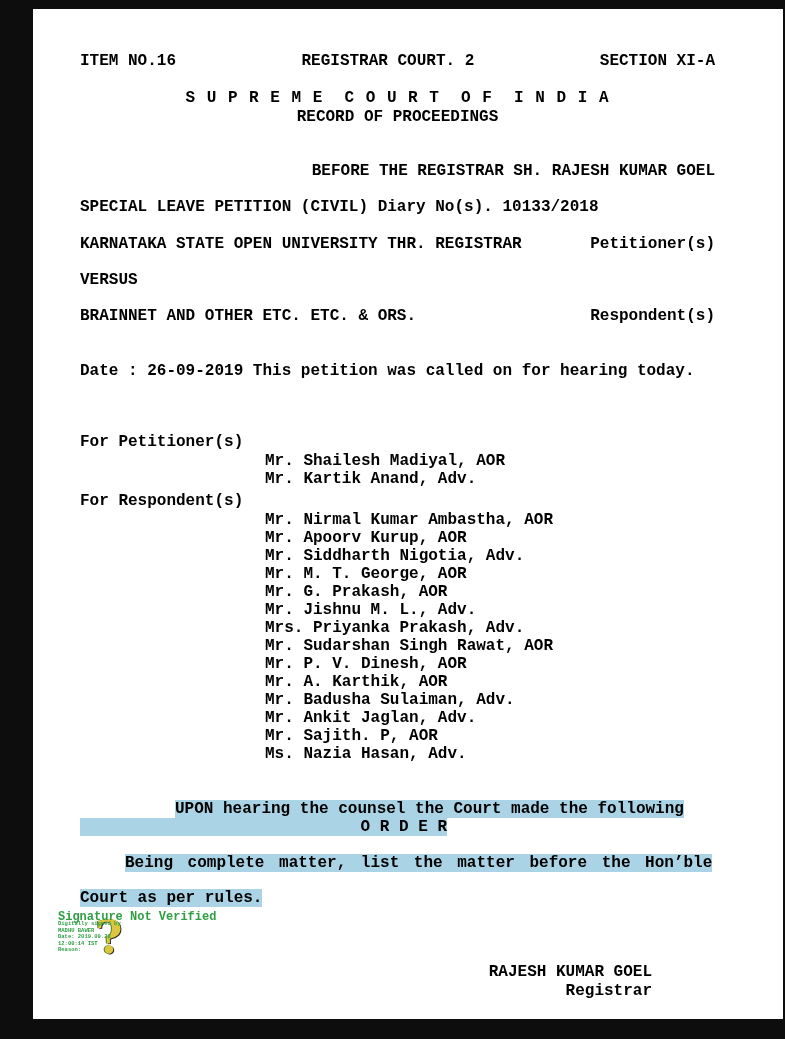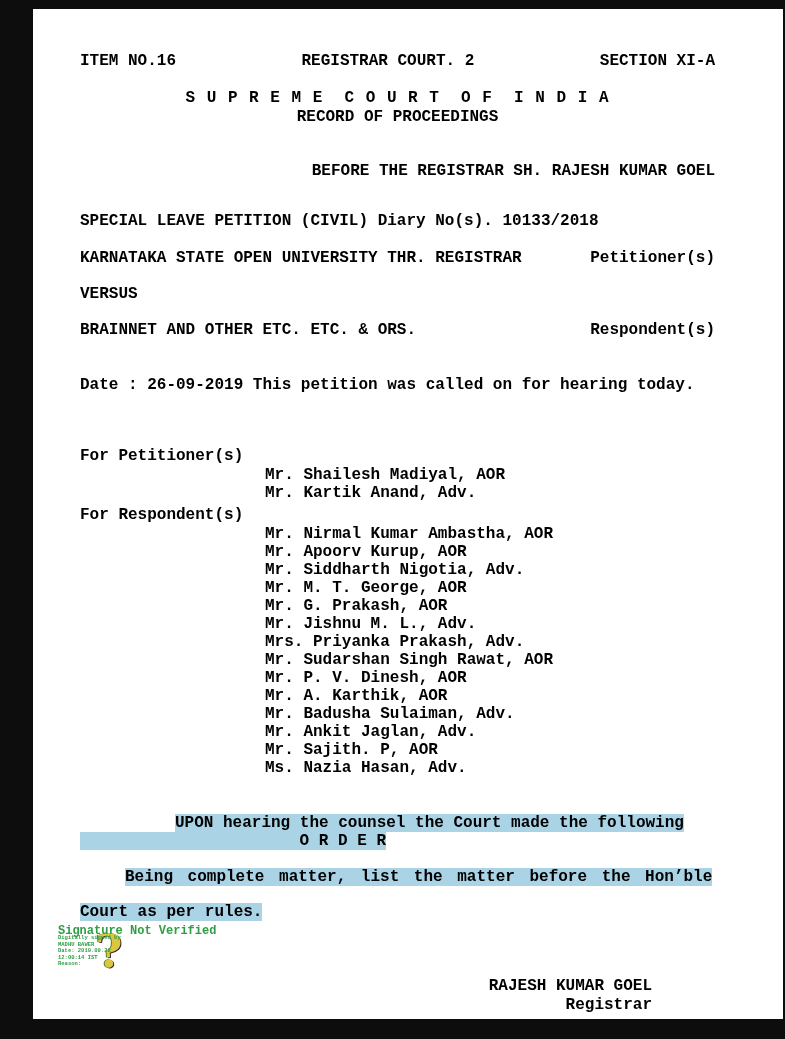--- a/index.html
+++ b/index.html
@@ -14,33 +14,33 @@
     position:absolute;left:33px;top:9px;right:2px;bottom:20px;
     background:#ffffff;color:#000;
     box-sizing:border-box;
     padding:43px 68px 0 47px;
     font-size:16px;line-height:19px;
   }
   .l-header{display:flex;justify-content:space-between}
   .l-title{text-align:center;margin-top:18px;white-space:pre;letter-spacing:1px}
   .l-subtitle{text-align:center}
   .l-before{text-align:right;margin-top:35px}
-  .l-case{margin-top:31px}
+  .l-case{margin-top:17px}
   .l-party{display:flex;justify-content:space-between}
   .mt18{margin-top:18px}
   .mt17{margin-top:17px}
   .l-versus{margin-top:17px}
   .l-date{margin-top:36px}
   .l-forpet{margin-top:52px}
   .l-forresp{margin-top:4px}
   ul.counsel{margin:0 0 0 185px;padding:0;list-style:none;line-height:18px}
   .order-sec div{line-height:18px}
   .l-upon{margin-top:37px;margin-left:95px}
   .hl{background:#aad4e6}
-  .order-hl{display:inline-block;width:306px;text-align:right}
+  .order-hl{display:inline-block;width:367px;text-align:right}
   .l-being{margin-top:18px;margin-left:45px}
   .being-hl{word-spacing:5px}
   .l-court{margin-top:17px}
   .stamp{position:relative;height:50px;margin-top:6px}
   .stamp-inner{position:absolute;left:-22px;top:0;color:#2f9e44;z-index:2}
   .stamp-nv{font-size:12px;line-height:8px;letter-spacing:0}
   .stamp-line{font-size:5.5px;line-height:6.5px;font-weight:bold}
   .stamp-mark{
     position:absolute;left:16px;top:0;z-index:1;
     font-size:46px;line-height:48px;color:#dcc63f;

